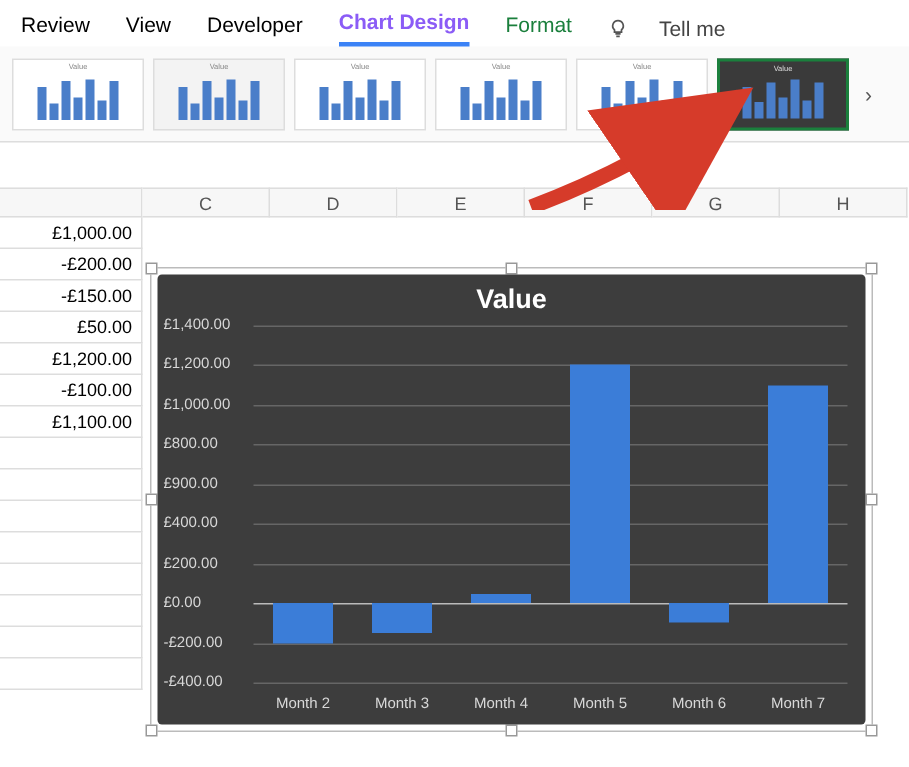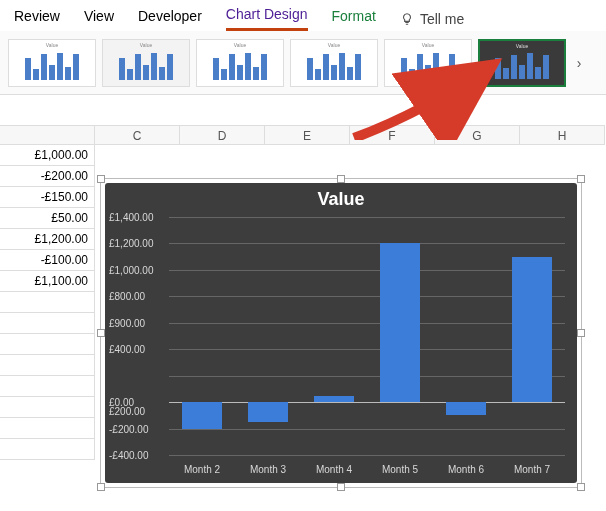--- a/index.html
+++ b/index.html
@@ -13,22 +13,22 @@
   }
   
   .tabs {
     display: flex;
     gap: 24px;
     padding: 6px 14px 0 14px;
     font-size: 14px;
     align-items: center;
   }
   .tab { padding-bottom: 6px; cursor: pointer; }
-  .tab.active { color: #4c1d95; font-weight: 400; border-bottom: 3px solid #c2410c; }
-  .tell-me { display: flex; align-items: center; gap: 6px; color: #444; }
+  .tab.active { color: #8b5cf6; font-weight: 700; border-bottom: 3px solid #3b82f6; }
+  .tell-me { display: flex; align-items: center; gap: 20px; color: #444; }
   .bulb-icon { width: 14px; height: 14px; }
   
   .gallery {
     display: flex;
     align-items: center;
     gap: 6px;
     padding: 6px 8px;
     border-bottom: 1px solid #ddd;
     background: #fafafa;
     height: 64px;
@@ -306,21 +306,21 @@
   <div class="chart">
     <div class="chart-title">Value</div>
     <div class="plot" id="plot">
         <div class="gridline" style="top: 100%;"></div>
         <div class="ylabel" style="top: 100%;">-£400.00</div>
         <div class="gridline" style="top: 88.8889%;"></div>
         <div class="ylabel" style="top: 88.8889%;">-£200.00</div>
         <div class="gridline zero" style="top: 77.7778%;"></div>
         <div class="ylabel" style="top: 77.7778%;">£0.00</div>
         <div class="gridline" style="top: 66.6667%;"></div>
-        <div class="ylabel" style="top: 66.6667%; margin-top: 35px;">£200.00</div>
+        <div class="ylabel" style="top: 66.6667%;">£200.00</div>
         <div class="gridline" style="top: 55.5556%;"></div>
         <div class="ylabel" style="top: 55.5556%;">£400.00</div>
         <div class="gridline" style="top: 44.4444%;"></div>
         <div class="ylabel" style="top: 44.4444%;">£900.00</div>
         <div class="gridline" style="top: 33.3333%;"></div>
         <div class="ylabel" style="top: 33.3333%;">£800.00</div>
         <div class="gridline" style="top: 22.2222%;"></div>
         <div class="ylabel" style="top: 22.2222%;">£1,000.00</div>
         <div class="gridline" style="top: 11.1111%;"></div>
         <div class="ylabel" style="top: 11.1111%;">£1,200.00</div>

